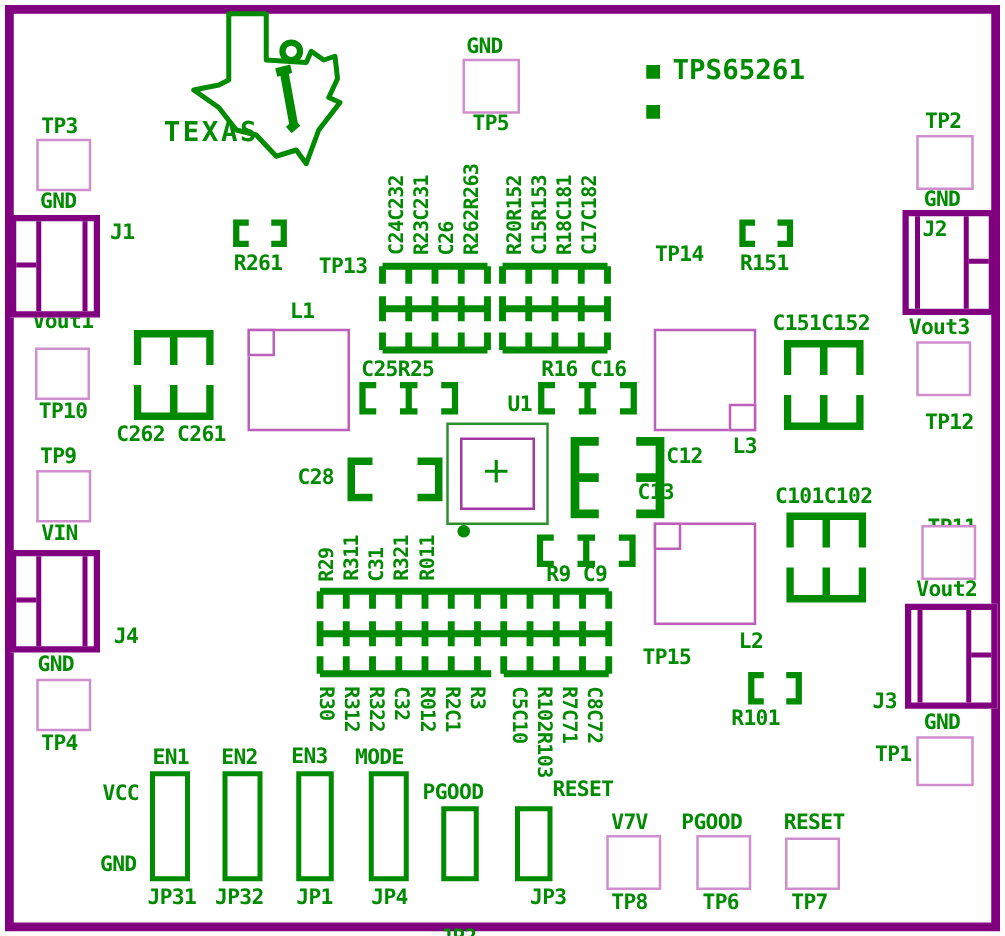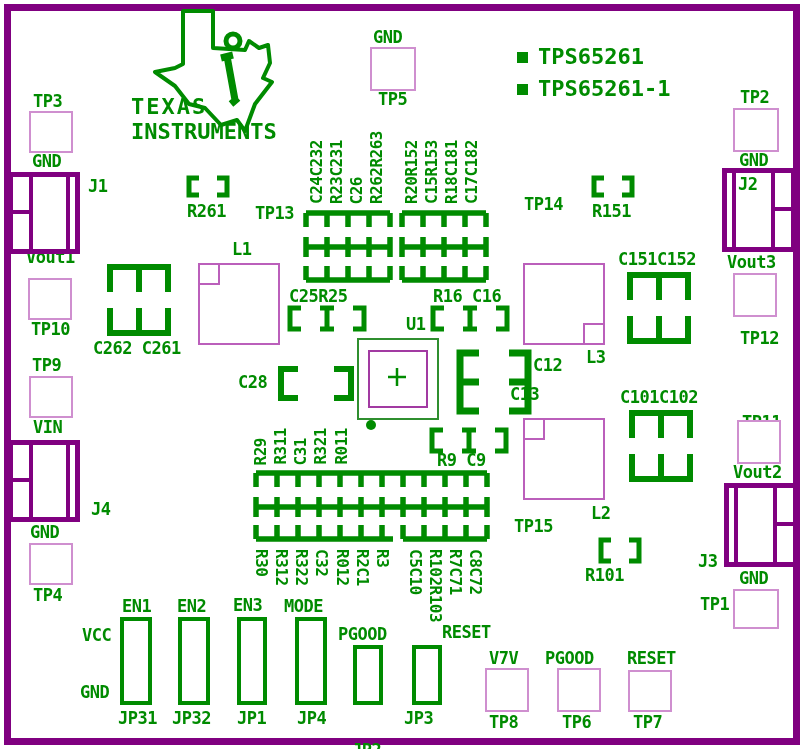--- a/index.html
+++ b/index.html
@@ -31,26 +31,24 @@
 
 <div id="board">
   <div class="frame"></div>
 
   <svg class="fp" style="left:145px;top:8px" width="135" height="128" viewBox="0 0 135 128">
     <path d="M38,3 L68,3 L68,40 L100,42 L104,33 L114,40 L123,37 L125,55 L118,70 L127,74 L110,96 L100,123 L92,112 L76,117 L60,100 L44,96 L30,78 L10,64 L30,60 L38,56 Z" fill="none" stroke="#008B00" stroke-width="4" stroke-linejoin="round"></path>
     <circle cx="88" cy="33" r="7" fill="none" stroke="#008B00" stroke-width="5"></circle>
     <path d="M82,48 L90,92 M76,50 L88,47 M86,96 L93,90" fill="none" stroke="#008B00" stroke-width="7"></path>
   </svg>
   <div class="lbl big" style="left:131px;top:96px;letter-spacing:2px">TEXAS</div>
-  <div class="lbl big" style="left:131px;top:121px">INSTRUMENTS</div>
 
   <div class="blt" style="left:517px;top:52px"></div>
   <div class="lbl big" style="left:538px;top:46px">TPS65261</div>
   <div class="blt" style="left:517px;top:84px"></div>
-  <div class="lbl big" style="left:538px;top:78px">TPS65261-1</div>
 
   <div class="lbl" style="left:33px;top:93px">TP3</div>
   <div class="pad" style="left:29px;top:111px;width:40px;height:38px"></div>
   <div class="lbl" style="left:32px;top:153px">GND</div>
 
   <div class="lbl" style="left:373px;top:29px">GND</div>
   <div class="pad" style="left:370px;top:47px;width:42px;height:40px"></div>
   <div class="lbl" style="left:378px;top:91px">TP5</div>
 
   <div class="lbl" style="left:740px;top:89px">TP2</div>
@@ -260,15 +258,15 @@
   <div class="lbl" style="left:284px;top:598px">MODE</div>
   <div class="jp" style="left:295px;top:617px;width:24px;height:80px"></div>
   <div class="lbl" style="left:297px;top:710px">JP4</div>
 
   <div class="lbl" style="left:338px;top:626px">PGOOD</div>
   <div class="jp" style="left:353px;top:645px;width:22px;height:52px"></div>
   <div class="lbl" style="left:352px;top:742px">JP2</div>
 
   <div class="lbl" style="left:442px;top:624px">RESET</div>
   <div class="jp" style="left:412px;top:645px;width:22px;height:52px"></div>
-  <div class="lbl" style="left:404px;top:710px">JP3</div>
+  <div class="lbl" style="left:424px;top:710px">JP3</div>
 
 </div>
 
 </body></html>

